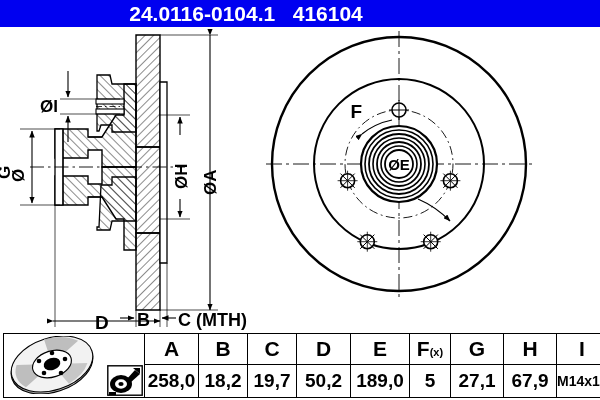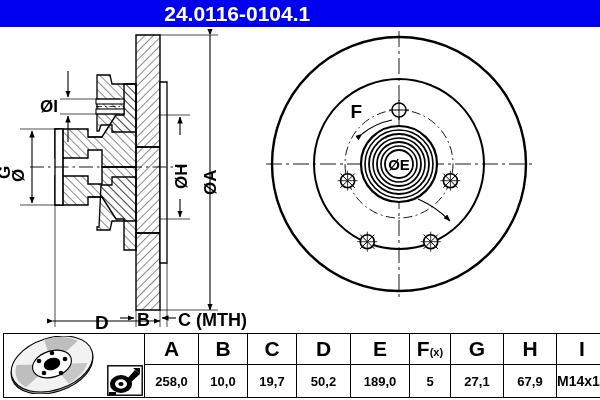--- a/index.html
+++ b/index.html
@@ -41,36 +41,36 @@
     border-collapse:collapse;width:594px;height:64px;
     table-layout:fixed;
   }
   table.spec td{
     border:1.5px solid #000;
     text-align:center;vertical-align:middle;
     font-weight:bold;color:#000;
     padding:0;
   }
   td.hdr{font-size:21px;height:30px;}
-  td.val{font-size:13px;height:32px;}
+  td.val{font-size:19px;height:32px;}
   td.pic{width:140px;padding:0;position:relative;}
   .fx-sub{font-size:11px;}
   td.cI-h{font-size:21px;}
   td.cI-v{font-size:14px;}
 
   .disc3d{position:absolute;left:2px;top:2px;}
   .tool-icon{position:absolute;right:1px;bottom:1px;}
 </style>
 </head>
 <body>
 
 <div id="root">
 
   <div class="banner">
-    <div class="banner-title"><span>24.0116-0104.1</span><span>&nbsp;&nbsp;&nbsp;</span></div>
+    <div class="banner-title"><span>24.0116-0104.1</span><span>&nbsp;&nbsp;&nbsp;</span><span>416104</span></div>
   </div>
 
 
   <svg id="drawing" width="600" height="306" viewBox="0 0 600 306">
     <defs>
       <pattern id="hatchR" patternUnits="userSpaceOnUse" width="6" height="6" patternTransform="rotate(45)">
         <line x1="0" y1="0" x2="0" y2="6" stroke="#000" stroke-width="0.9"></line>
       </pattern>
       <pattern id="hatchL" patternUnits="userSpaceOnUse" width="6" height="6" patternTransform="rotate(-45)">
         <line x1="0" y1="0" x2="0" y2="6" stroke="#000" stroke-width="0.9"></line>
@@ -289,21 +289,21 @@
         <td class="hdr" style="width: 48px;">C</td>
         <td class="hdr" style="width: 53px;">D</td>
         <td class="hdr" style="width: 58px;">E</td>
         <td class="hdr" style="width: 40px; margin-left: 36px;"><span>F</span><span class="fx-sub">(x)</span></td>
         <td class="hdr" style="width: 52px;">G</td>
         <td class="hdr" style="width: 52px;">H</td>
         <td class="hdr cI-h" style="width: 50px;">I</td>
       </tr>
       <tr>
         <td class="val">258,0</td>
-        <td class="val">10,0</td>
+        <td class="val">18,2</td>
         <td class="val">19,7</td>
         <td class="val">50,2</td>
         <td class="val">189,0</td>
         <td class="val">5</td>
         <td class="val">27,1</td>
         <td class="val">67,9</td>
         <td class="val cI-v">M14x1,5</td>
       </tr>
     </tbody>
       </table>

